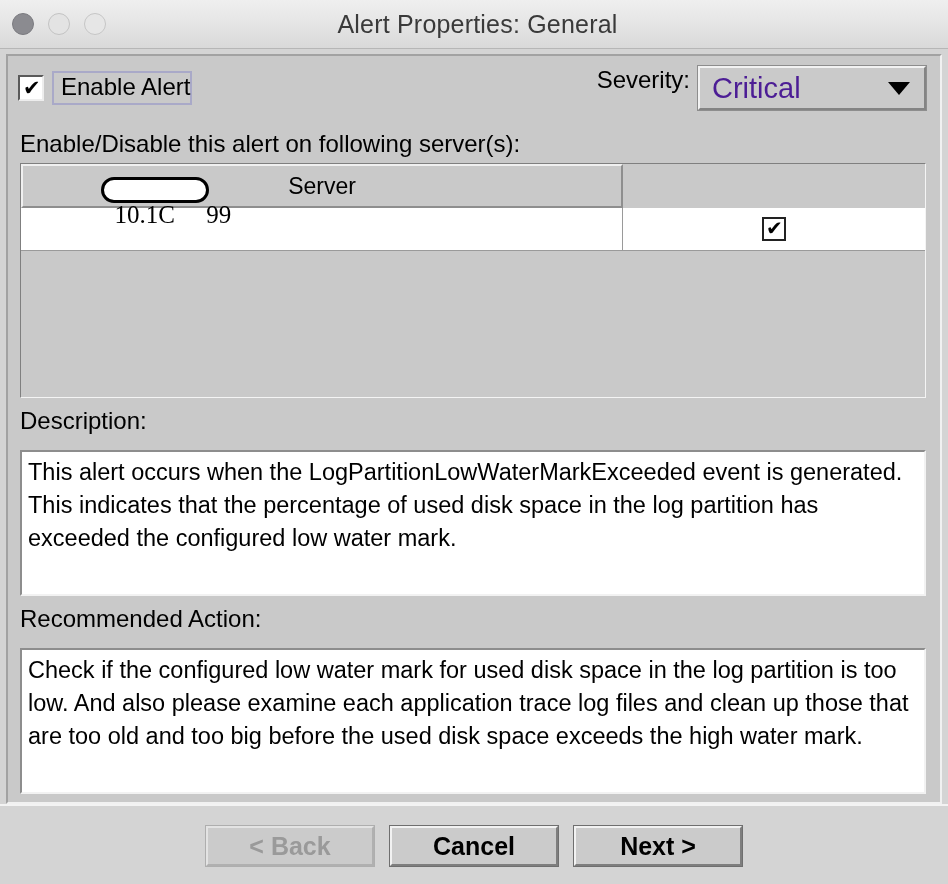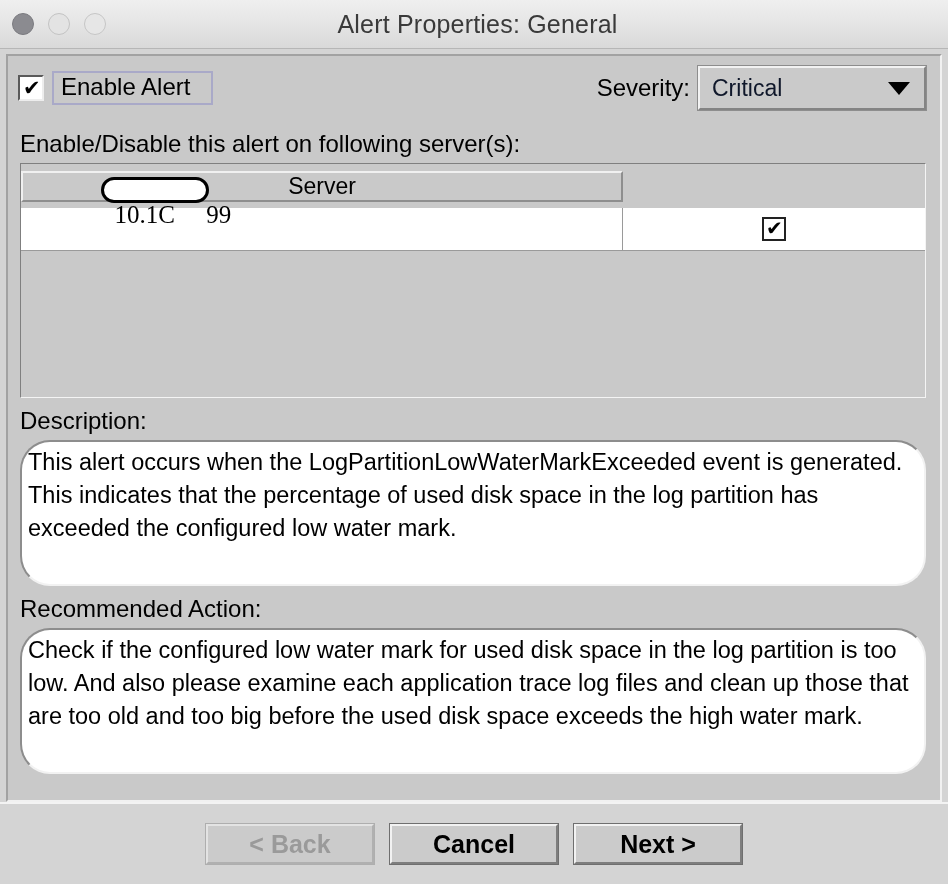--- a/index.html
+++ b/index.html
@@ -133,26 +133,26 @@
     line-height: 22px;
     color: #000;
     font-weight: bold;
     font-family: "DejaVu Sans", sans-serif;
   }
   .enable-label {
     margin-left: 8px;
     font-size: 24px;
     color: #000;
     border: 2px solid #a9a9c8;
-    padding: 1px 21px 3px 7px;
+    padding: 1px 0 3px 7px;
     line-height: 26px;
   }
   .severity-wrap {
     display: flex;
-    align-items: center;
+    align-items: flex-start;
     gap: 8px;
     padding-right: 2px;
   }
   .severity-label {
     font-size: 24px;
     color: #000;
   }
   .combo {
     width: 228px;
     height: 44px;
@@ -162,22 +162,22 @@
     border-left: 2px solid #f2f2f2;
     border-right: 2px solid #848484;
     border-bottom: 2px solid #848484;
     outline: 1px solid #8d8d8d;
     display: flex;
     align-items: center;
     justify-content: space-between;
     padding: 0 14px 0 12px;
   }
   .combo-value {
-    font-size: 23px;
-    color: #0f172a;
+    font-size: 29px;
+    color: #4c1d95;
   }
   .caret {
     width: 0; height: 0;
     border-left: 11px solid transparent;
     border-right: 11px solid transparent;
     border-top: 13px solid #000;
   }
 
   
   .sec-label {
@@ -197,21 +197,20 @@
     border-bottom: 1px solid #f4f4f4;
     margin: 0 2px 0 2px;
     display: flex;
     flex-direction: column;
     overflow: hidden;
   }
   .thead {
     display: flex;
     height: 44px;
     flex: 0 0 44px;
-    align-items: center;
   }
   .th {
     background: #c9c9c9;
     border-top: 2px solid #f0f0f0;
     border-left: 2px solid #f0f0f0;
     border-right: 2px solid #8e8e8e;
     border-bottom: 2px solid #8e8e8e;
     box-sizing: border-box;
     display: flex;
     align-items: center;
@@ -293,27 +292,26 @@
     color: #000;
     margin: 9px 0 3px 2px;
   }
   .textbox {
     background: #ffffff;
     border-top: 2px solid #8d8d8d;
     border-left: 2px solid #8d8d8d;
     border-right: 2px solid #f2f2f2;
     border-bottom: 2px solid #f2f2f2;
     box-sizing: border-box;
-    margin: 2px 2px 0 2px;
+    margin: 12px 2px 0 2px;
     padding: 4px 6px 6px 6px;
     font-size: 23.5px;
     line-height: 33px;
     color: #000;
     overflow: hidden;
-    border-radius: 30px;
   }
   .textbox-desc { height: 146px; }
   .textbox-rec  { height: 146px; }
 
   
   .buttonbar {
     flex: 0 0 auto;
     height: 82px;
     background: #d4d4d4;
     border-top: 2px solid #f3f3f3;

